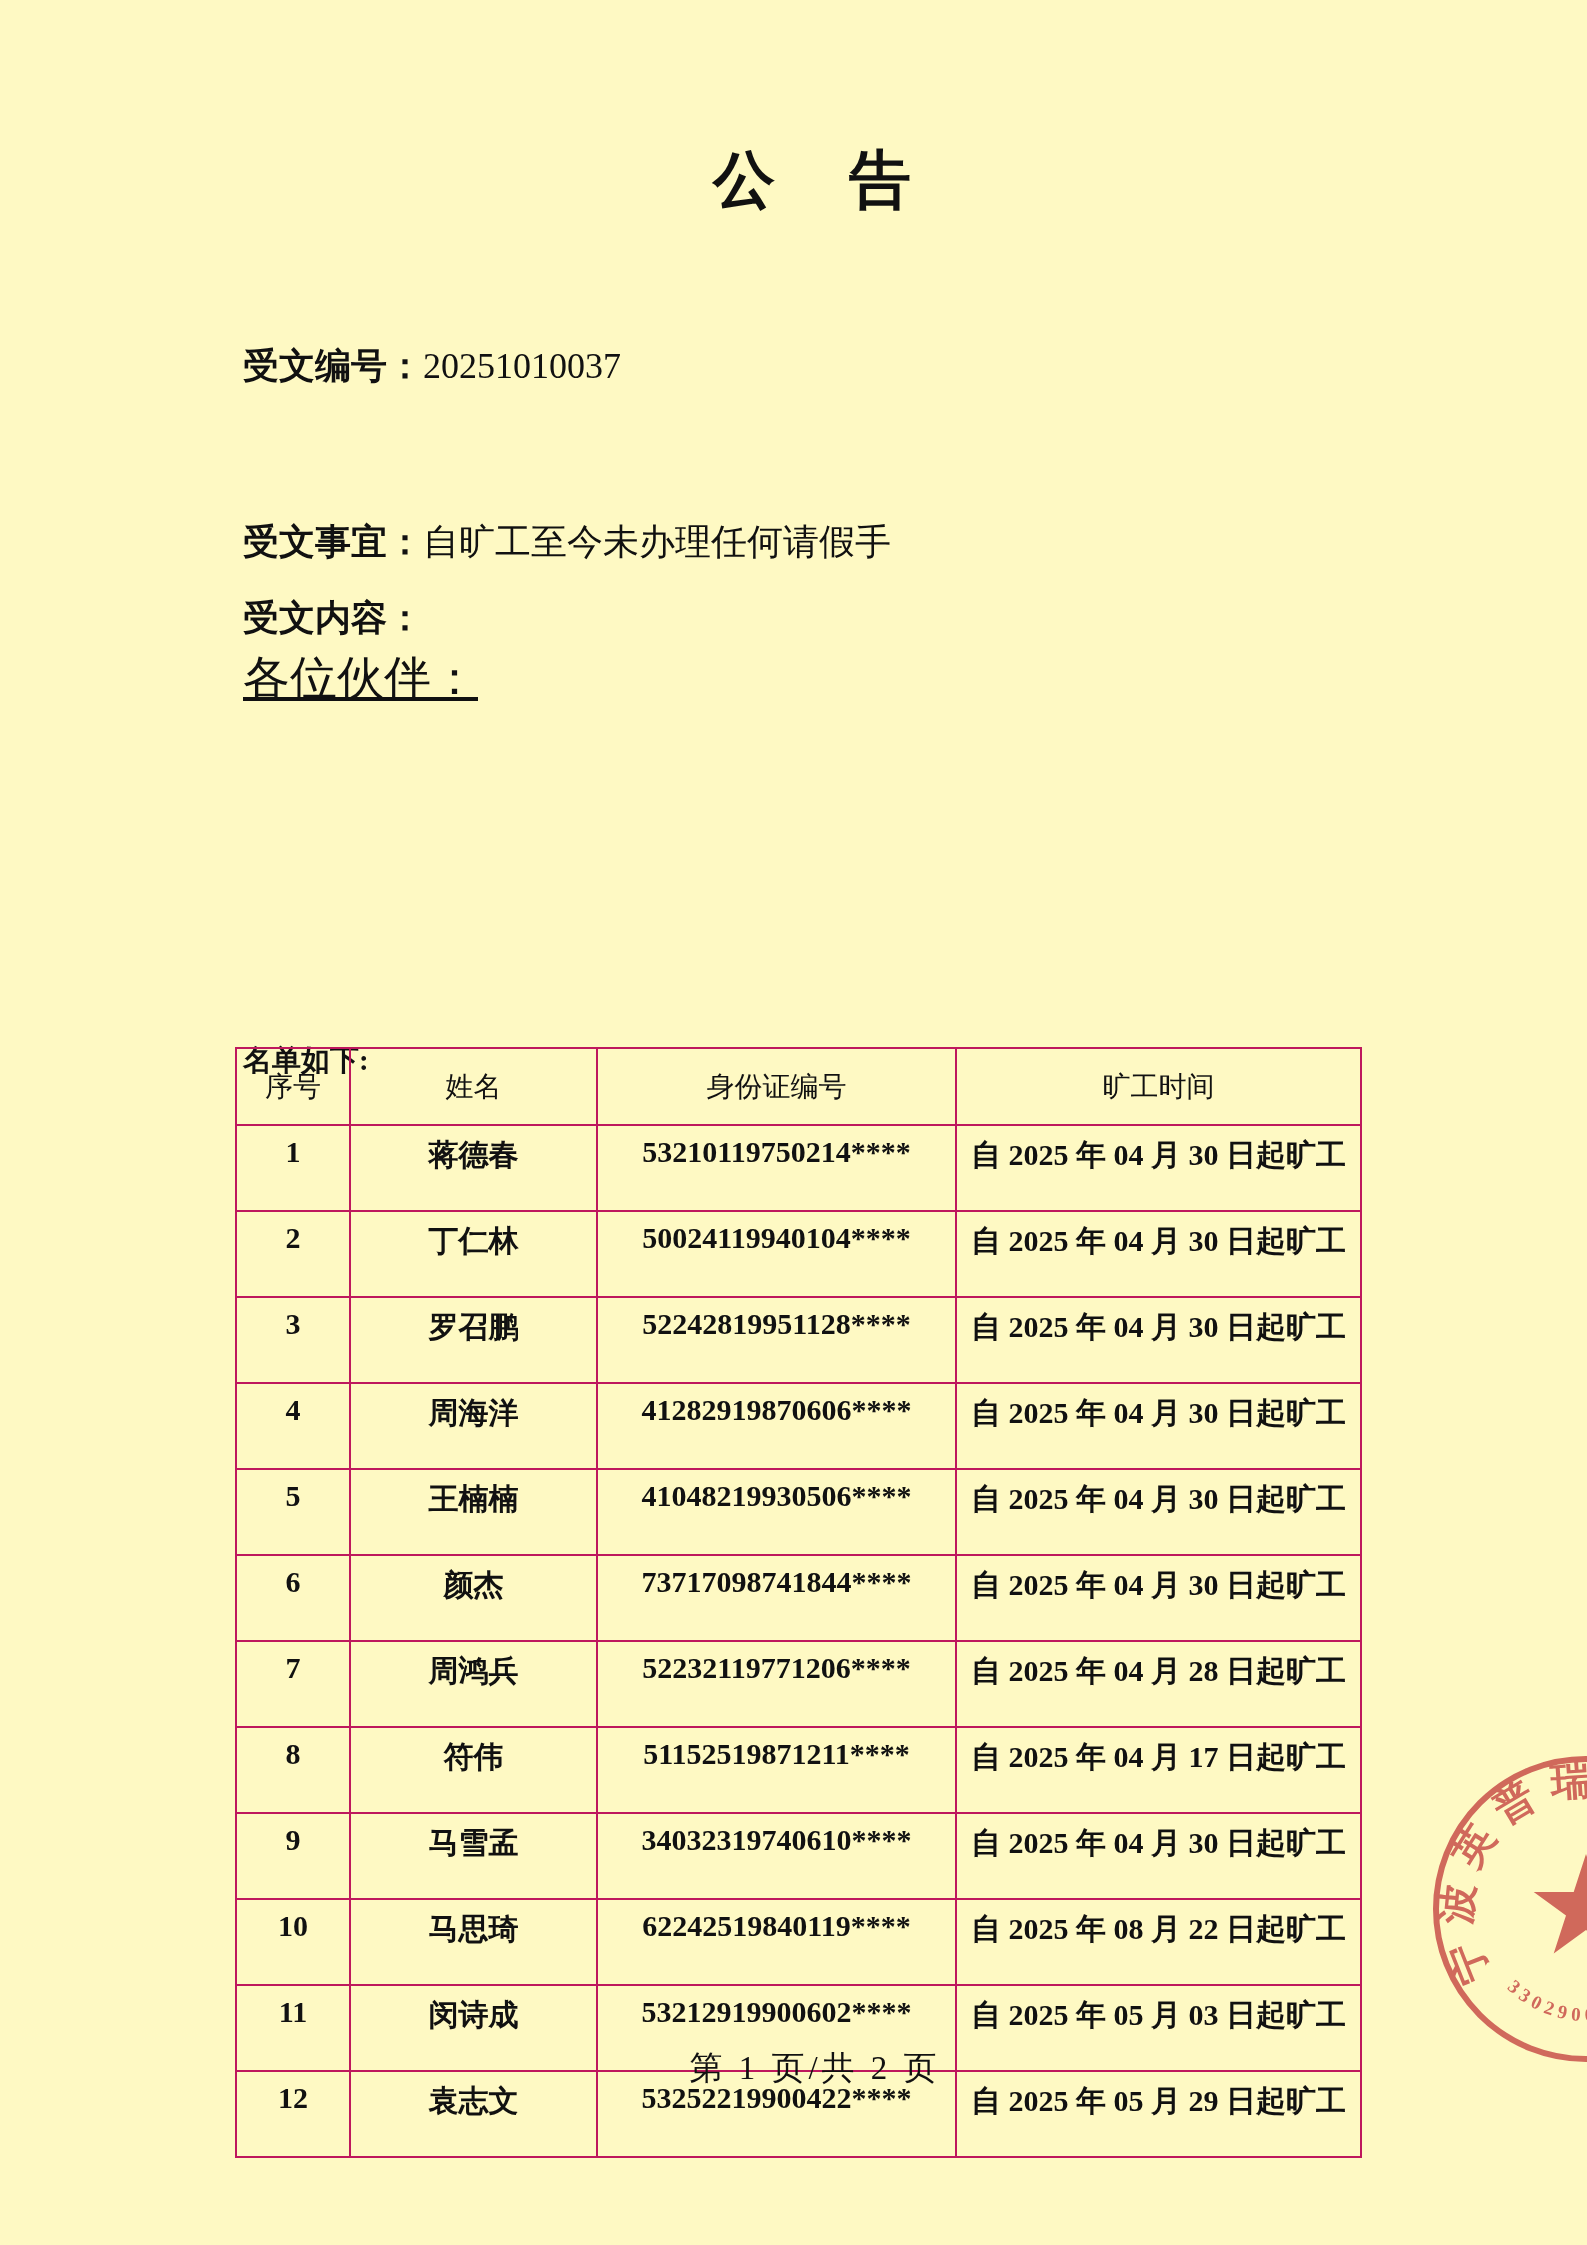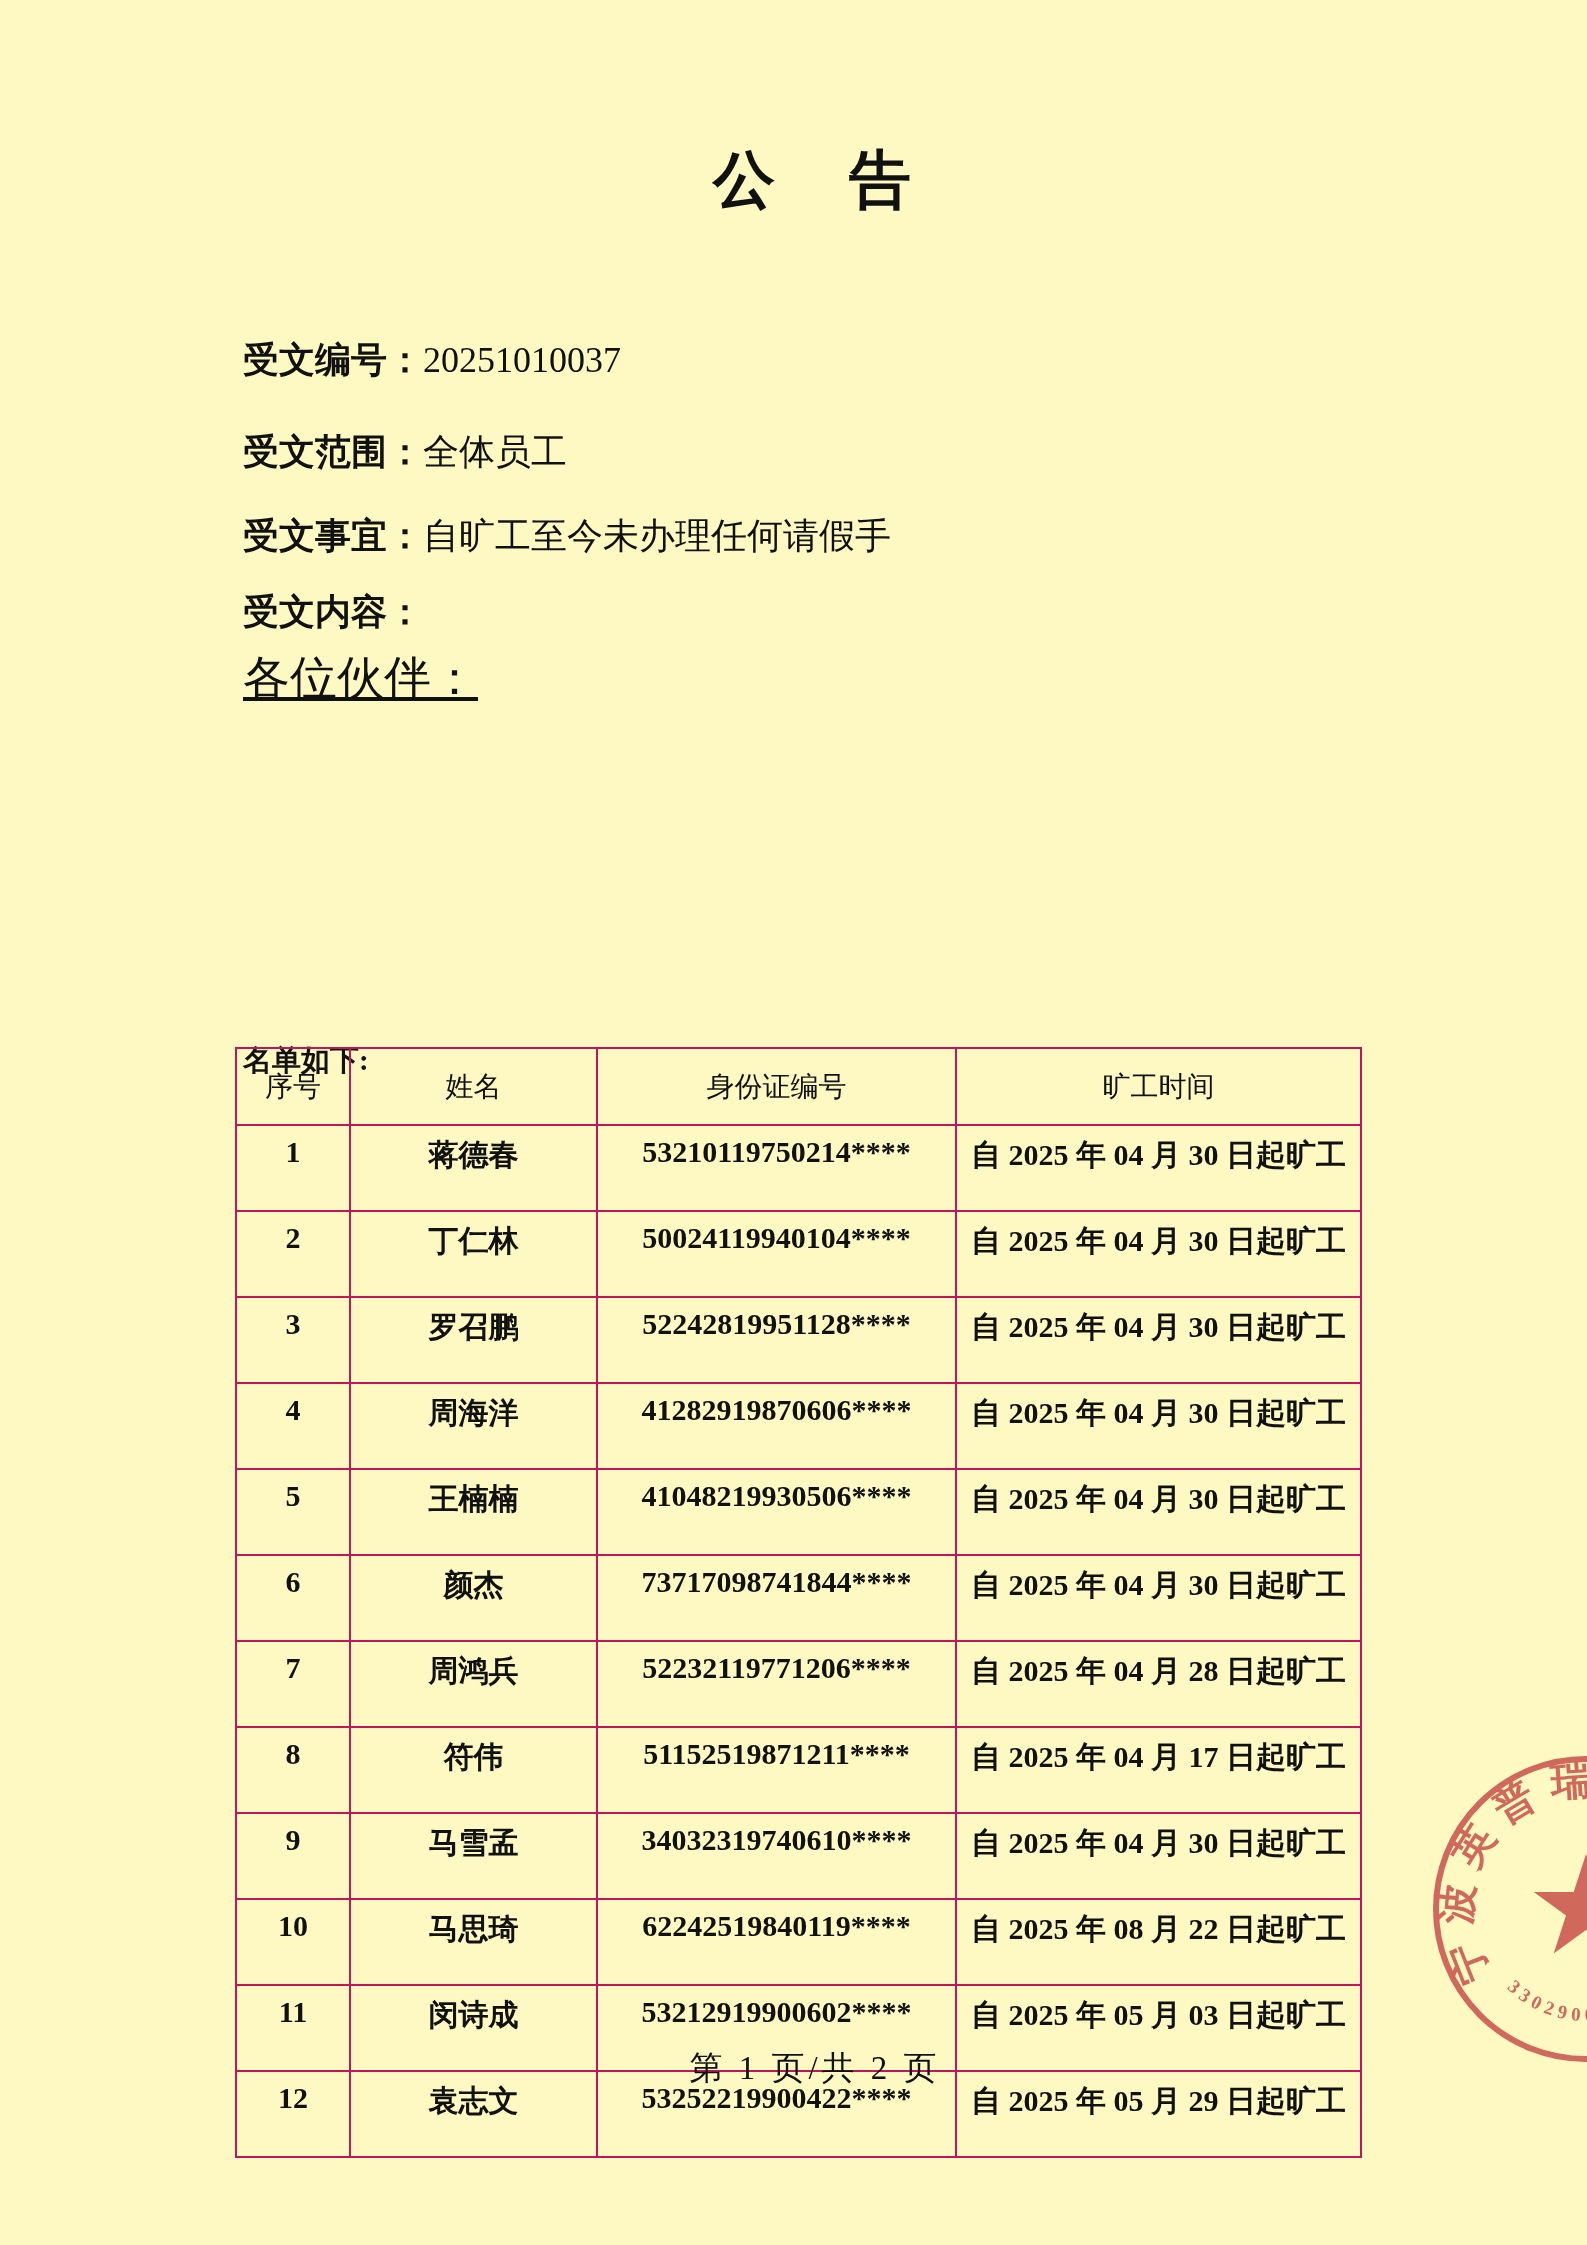--- a/index.html
+++ b/index.html
@@ -26,20 +26,21 @@
     font-size: 62px;
     font-weight: bold;
     letter-spacing: 6px;
     white-space: pre;
   }
   .meta-line {
     position: absolute;
     left: 243px;
     font-size: 36px;
     white-space: nowrap;
+    margin-top: 6px;
   }
   .meta-label { font-weight: bold; }
   .meta-value { font-weight: normal; }
   .meta-1 { top: 336px; }
   .meta-2 { top: 428px; }
   .meta-3 { top: 512px; }
   .meta-4 { top: 588px; }
   .salutation {
     position: absolute;
     left: 243px;
@@ -118,23 +119,20 @@
 </style>
 </head>
 <body>
 
 <div class="page">
 
   <div class="doc-title">公　告</div>
 
   <div class="meta-line meta-1">
     <span class="meta-label">受文编号：</span><span class="meta-value">20251010037</span>
-  </div>
-  <div class="meta-line meta-2">
-    <span class="meta-label">受文范围：</span><span class="meta-value">全体员工</span>
   </div>
   <div class="meta-line meta-3">
     <span class="meta-label">受文事宜：</span><span class="meta-value">自旷工至今未办理任何请假手</span>
   </div>
   <div class="meta-line meta-4">
     <span class="meta-label">受文内容：</span><span class="meta-value"></span>
   </div>
 
   <div class="salutation">各位伙伴：</div>
 

